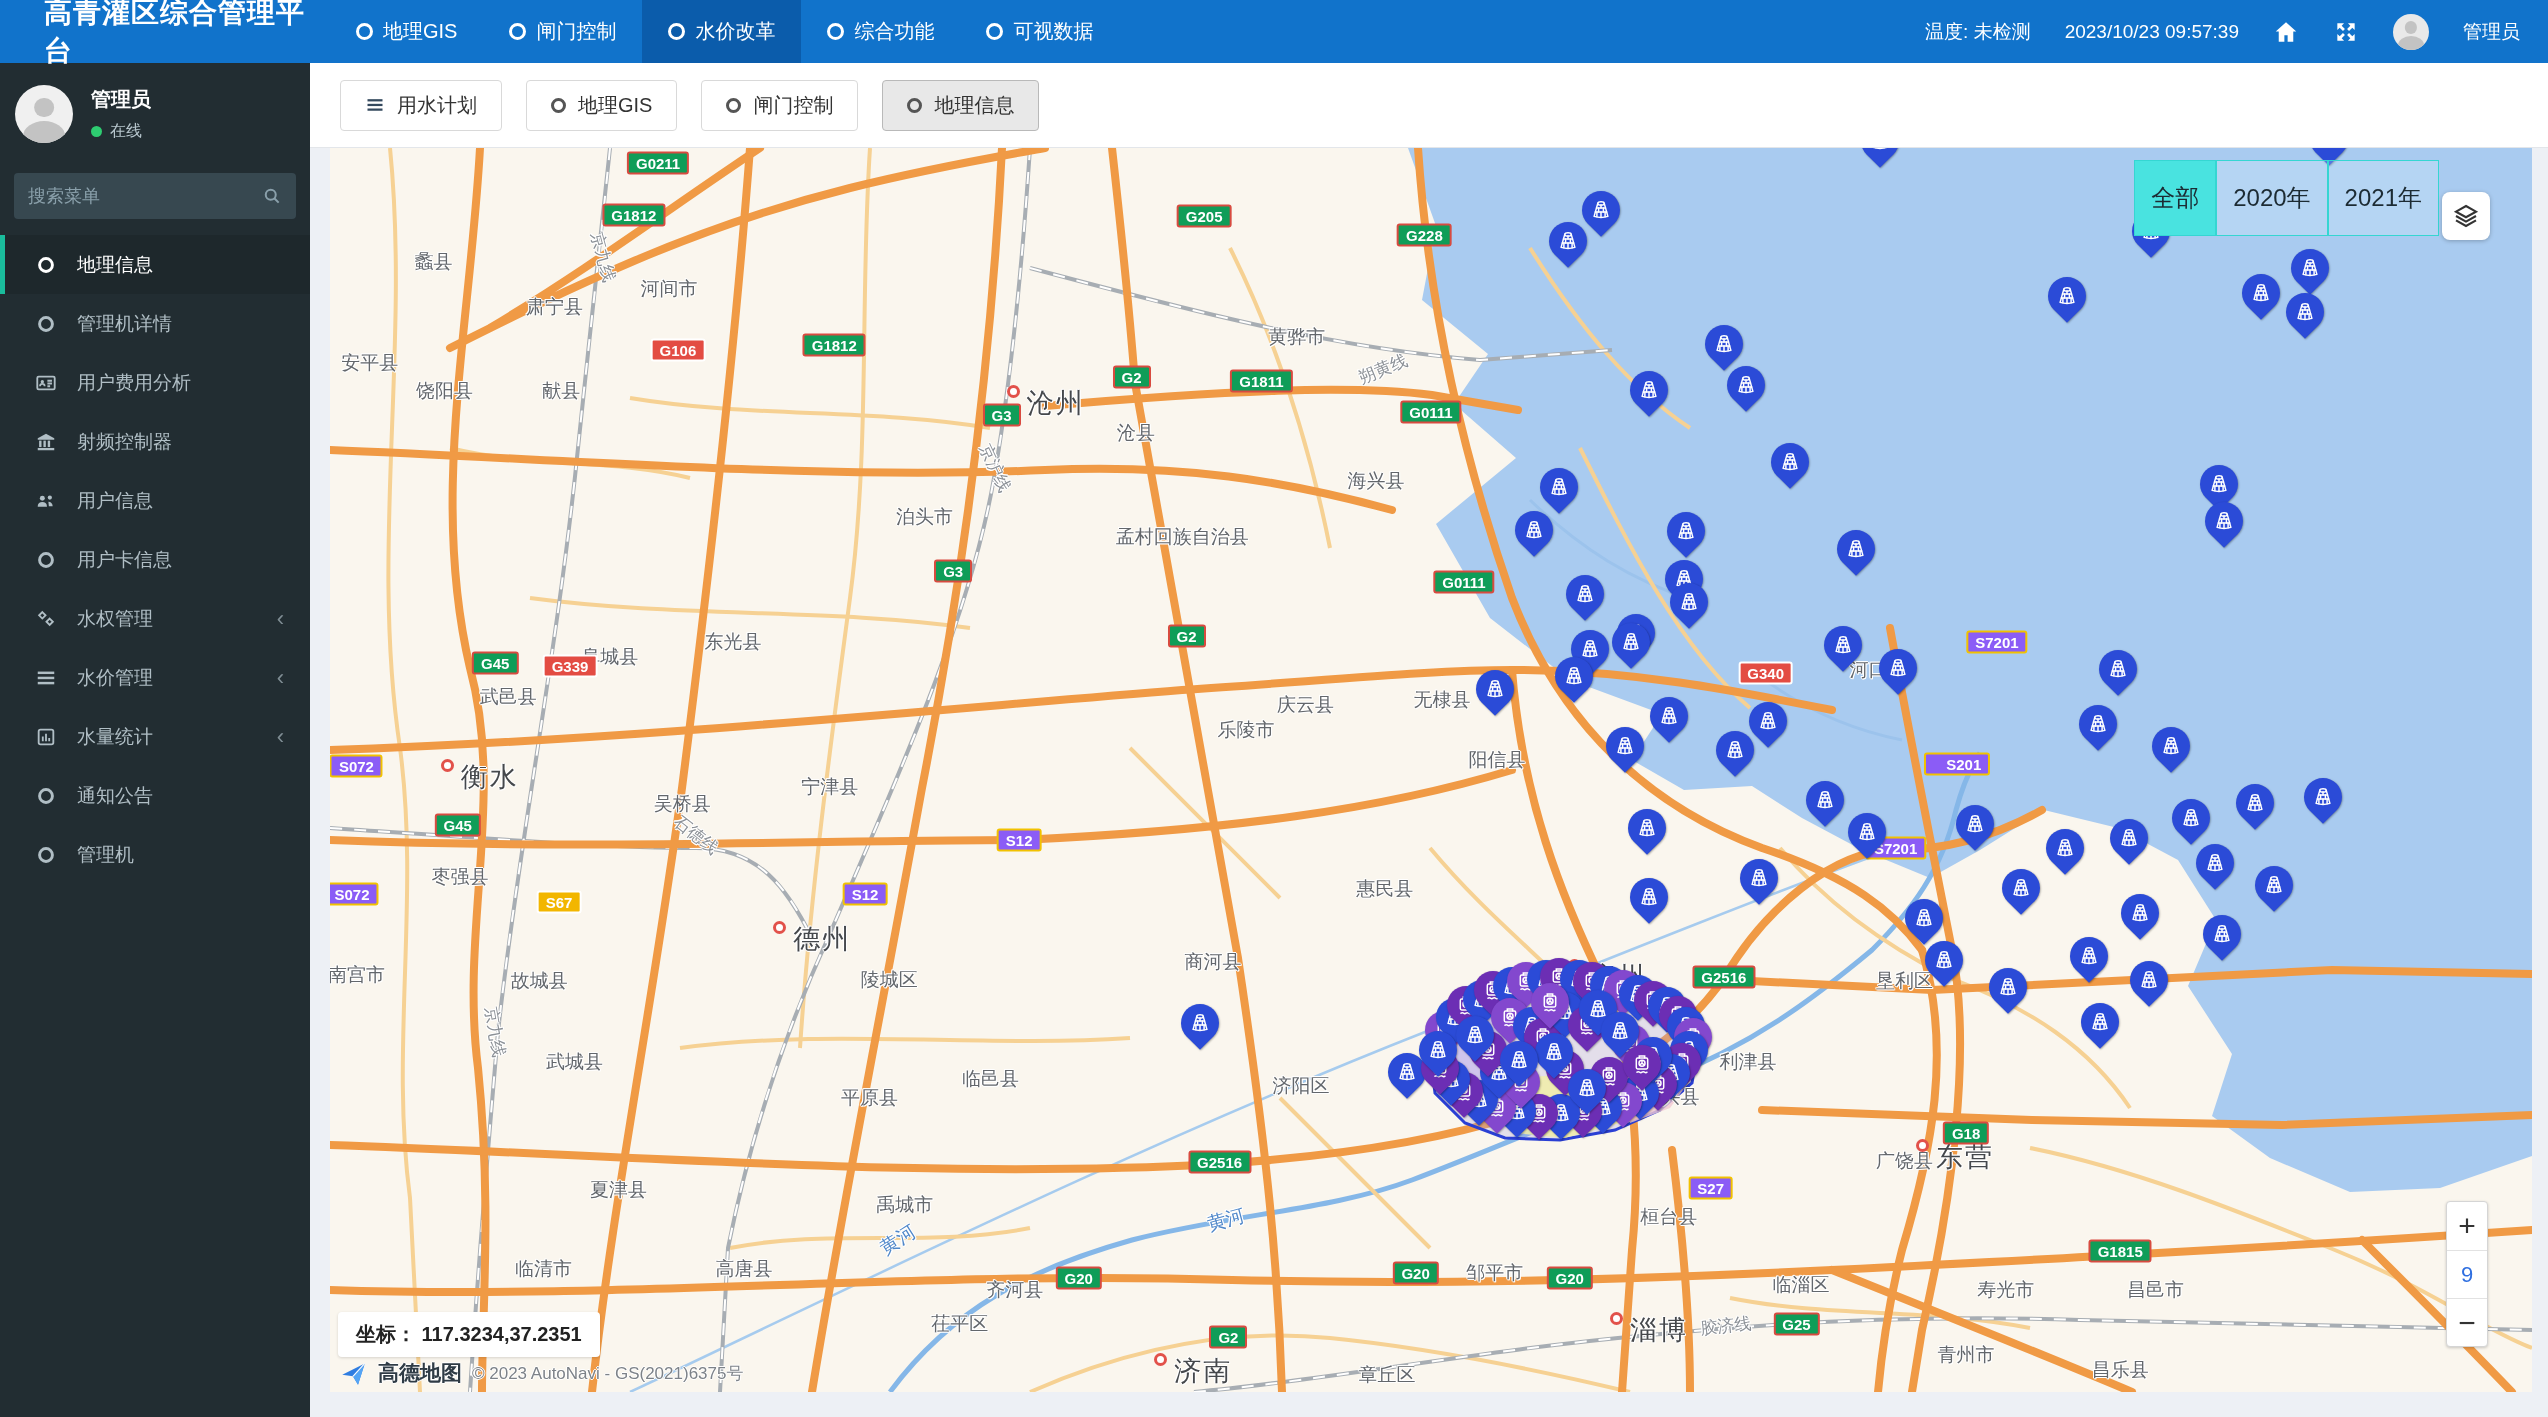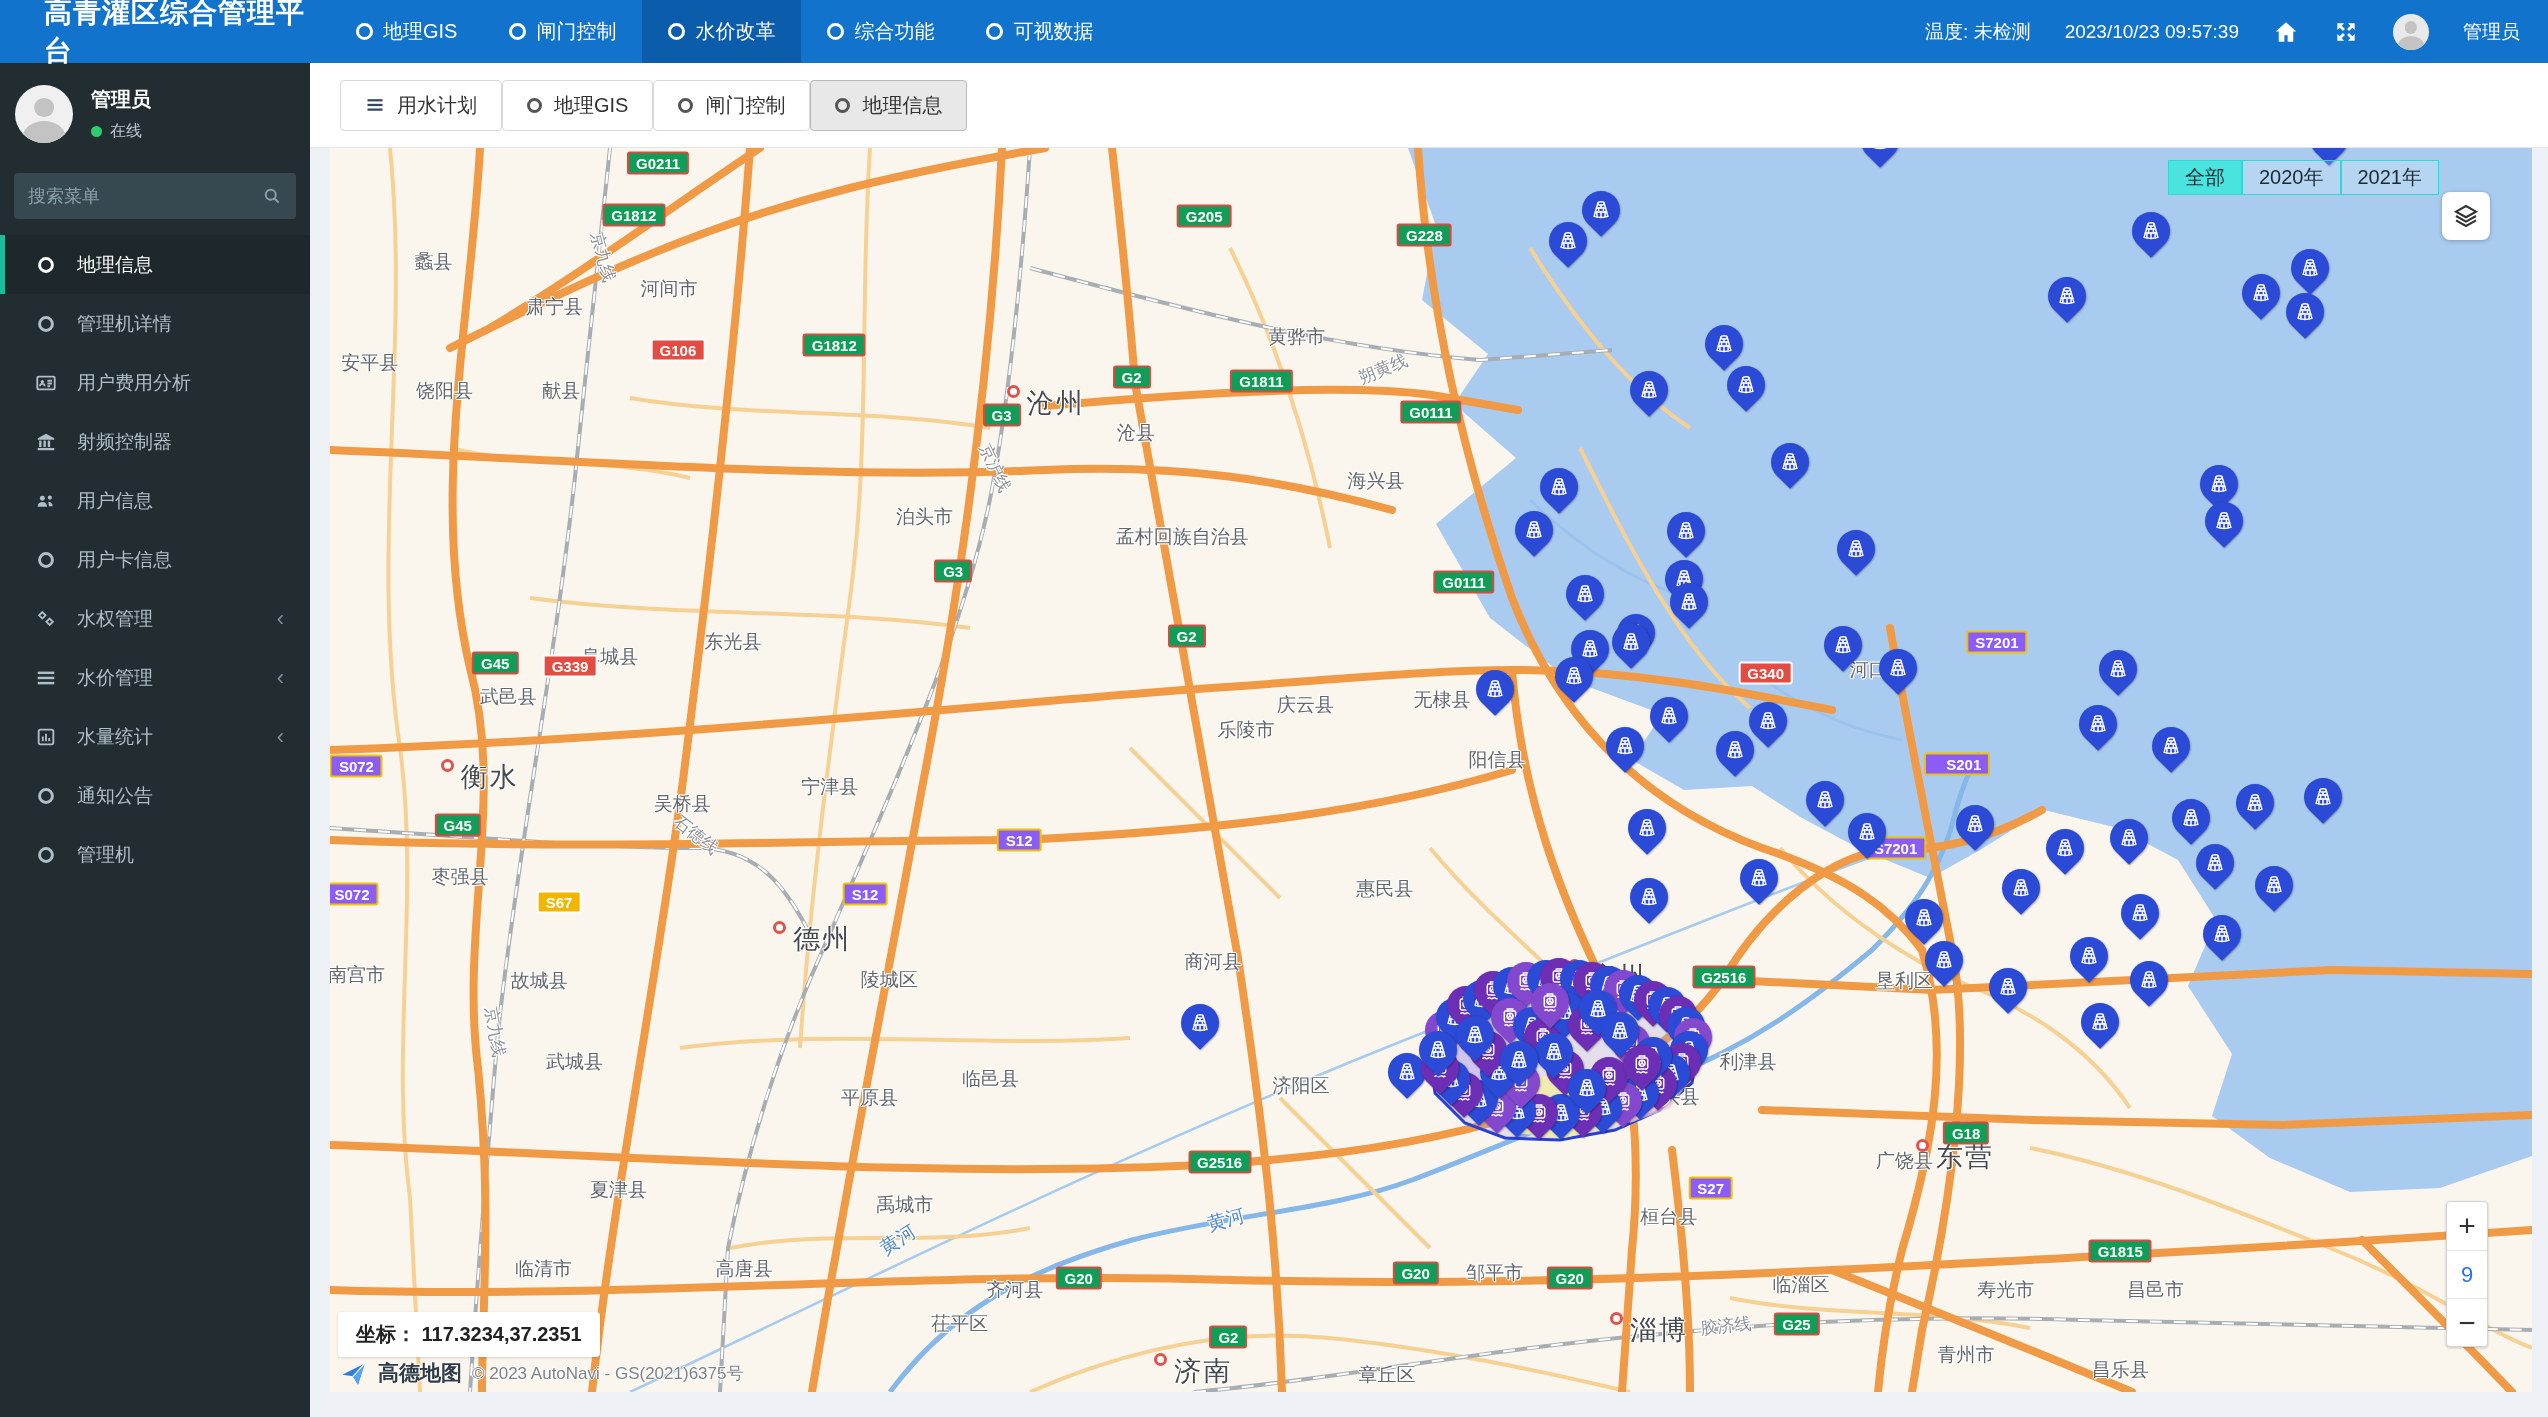--- a/index.html
+++ b/index.html
@@ -32,21 +32,21 @@
   .searchbox svg { width:20px; height:20px; }
   .menu { list-style:none; }
   .menu-item { height:59px; display:flex; align-items:center; gap:18px; padding-left:28px; color:#b0bec5; font-size:19px; border-left:5px solid transparent; cursor:pointer; position:relative; }
   .menu-item .mi-ico { width:26px; height:24px; display:flex; align-items:center; justify-content:center; }
   .menu-item .mi-ico svg { width:22px; height:22px; }
   .menu-item.active { background:#1e282c; color:#fff; border-left-color:#1abc9c; }
   .menu-item .chev { position:absolute; right:26px; color:#7f8d94; font-size:22px; }
 
   
   .content { position:absolute; left:310px; top:63px; width:2238px; height:1354px; background:#edf0f5; }
-  .tabbar { height:85px; background:#fff; display:flex; align-items:center; padding-left:30px; border-bottom:1px solid #e3e6ea; }
+  .tabbar { height:85px; background:#fff; display:flex; align-items:center; gap:24px; padding-left:30px; border-bottom:1px solid #e3e6ea; }
   .tab-btn { display:flex; align-items:center; gap:12px; padding:11px 24px; border:1px solid #d9d9d9; border-radius:4px; background:#fff; font-size:20px; color:#333; cursor:pointer; font-family:inherit; }
   .tab-btn.active { background:#e8e8e8; border-color:#b9b9b9; }
   .tab-btn .ring2 { width:15px; height:15px; border:3px solid #555; border-radius:50%; }
   .tab-btn svg { width:20px; height:20px; }
 
   
   .map { position:absolute; left:20px; top:85px; width:2202px; height:1244px; background:#faf6ee; overflow:hidden; }
   .map svg.base { position:absolute; left:0; top:0; width:100%; height:100%; }
   .lbl { position:absolute; transform:translate(-50%,-50%); color:#63676c; font-size:19px; white-space:nowrap; text-shadow:1px 0 0 #fff,-1px 0 0 #fff,0 1px 0 #fff,0 -1px 0 #fff,1px 1px 0 #fff,-1px -1px 0 #fff; z-index:3; }
   .lbl.city { font-size:27px; color:#45484c; letter-spacing:2px; display:flex; gap:7px; }
@@ -60,21 +60,21 @@
   .bg-y { background:#f2b600; border:2px solid #fff; }
 
   .pin { position:absolute; width:38px; height:38px; transform:translate(-50%,-100%); z-index:5; cursor:pointer; }
   .pin-body { width:38px; height:38px; border-radius:50% 50% 50% 0; transform:rotate(-45deg); display:flex; align-items:center; justify-content:center; box-shadow:0 1px 2px rgba(0,0,0,.35); }
   .pb .pin-body { background:#2b4bd7; }
   .pp .pin-body { background:#6c2eb4; }
   .pp2 .pin-body { background:#8348ce; }
   .pin-body svg { width:24px; height:24px; transform:rotate(45deg); }
 
   .year-filter { position:absolute; top:12px; right:93px; display:flex; z-index:10; }
-  .yf-btn { padding:3px 16px; font-size:20px; color:#1c2b33; background:rgba(220,245,252,.25); border:1px solid #35d6d2; cursor:pointer; font-family:inherit;text-align:right; }
+  .yf-btn { padding:21px 16px; font-size:24px; color:#1c2b33; background:rgba(220,245,252,.25); border:1px solid #35d6d2; cursor:pointer; font-family:inherit;text-align:right; }
   .yf-btn.active { background:#49e3e0; }
   .layers-btn { position:absolute; top:44px; right:42px; width:48px; height:48px; background:#fff; border:none; border-radius:8px; box-shadow:0 1px 4px rgba(0,0,0,.25); display:flex; align-items:center; justify-content:center; cursor:pointer; z-index:10; }
   .layers-btn svg { width:30px; height:30px; }
 
   .zoom-ctl { position:absolute; right:44px; bottom:45px; width:42px; background:#fff; border:1px solid #d5d5d5; border-radius:4px; box-shadow:0 1px 3px rgba(0,0,0,.2); z-index:10; display:flex; flex-direction:column; }
   .zoom-cell { height:48px; display:flex; align-items:center; justify-content:center; font-size:30px; color:#333; cursor:pointer; }
   .zoom-cell + .zoom-cell { border-top:1px solid #e2e2e2; }
   .zoom-cell.lvl { font-size:22px; color:#2f6fe0; cursor:default; }
 
   .coord-box { position:absolute; left:8px; bottom:35px; background:#fff; border-radius:4px; padding:9px 18px; font-size:20px; font-weight:bold; color:#222; box-shadow:0 1px 3px rgba(0,0,0,.15); z-index:10; }

